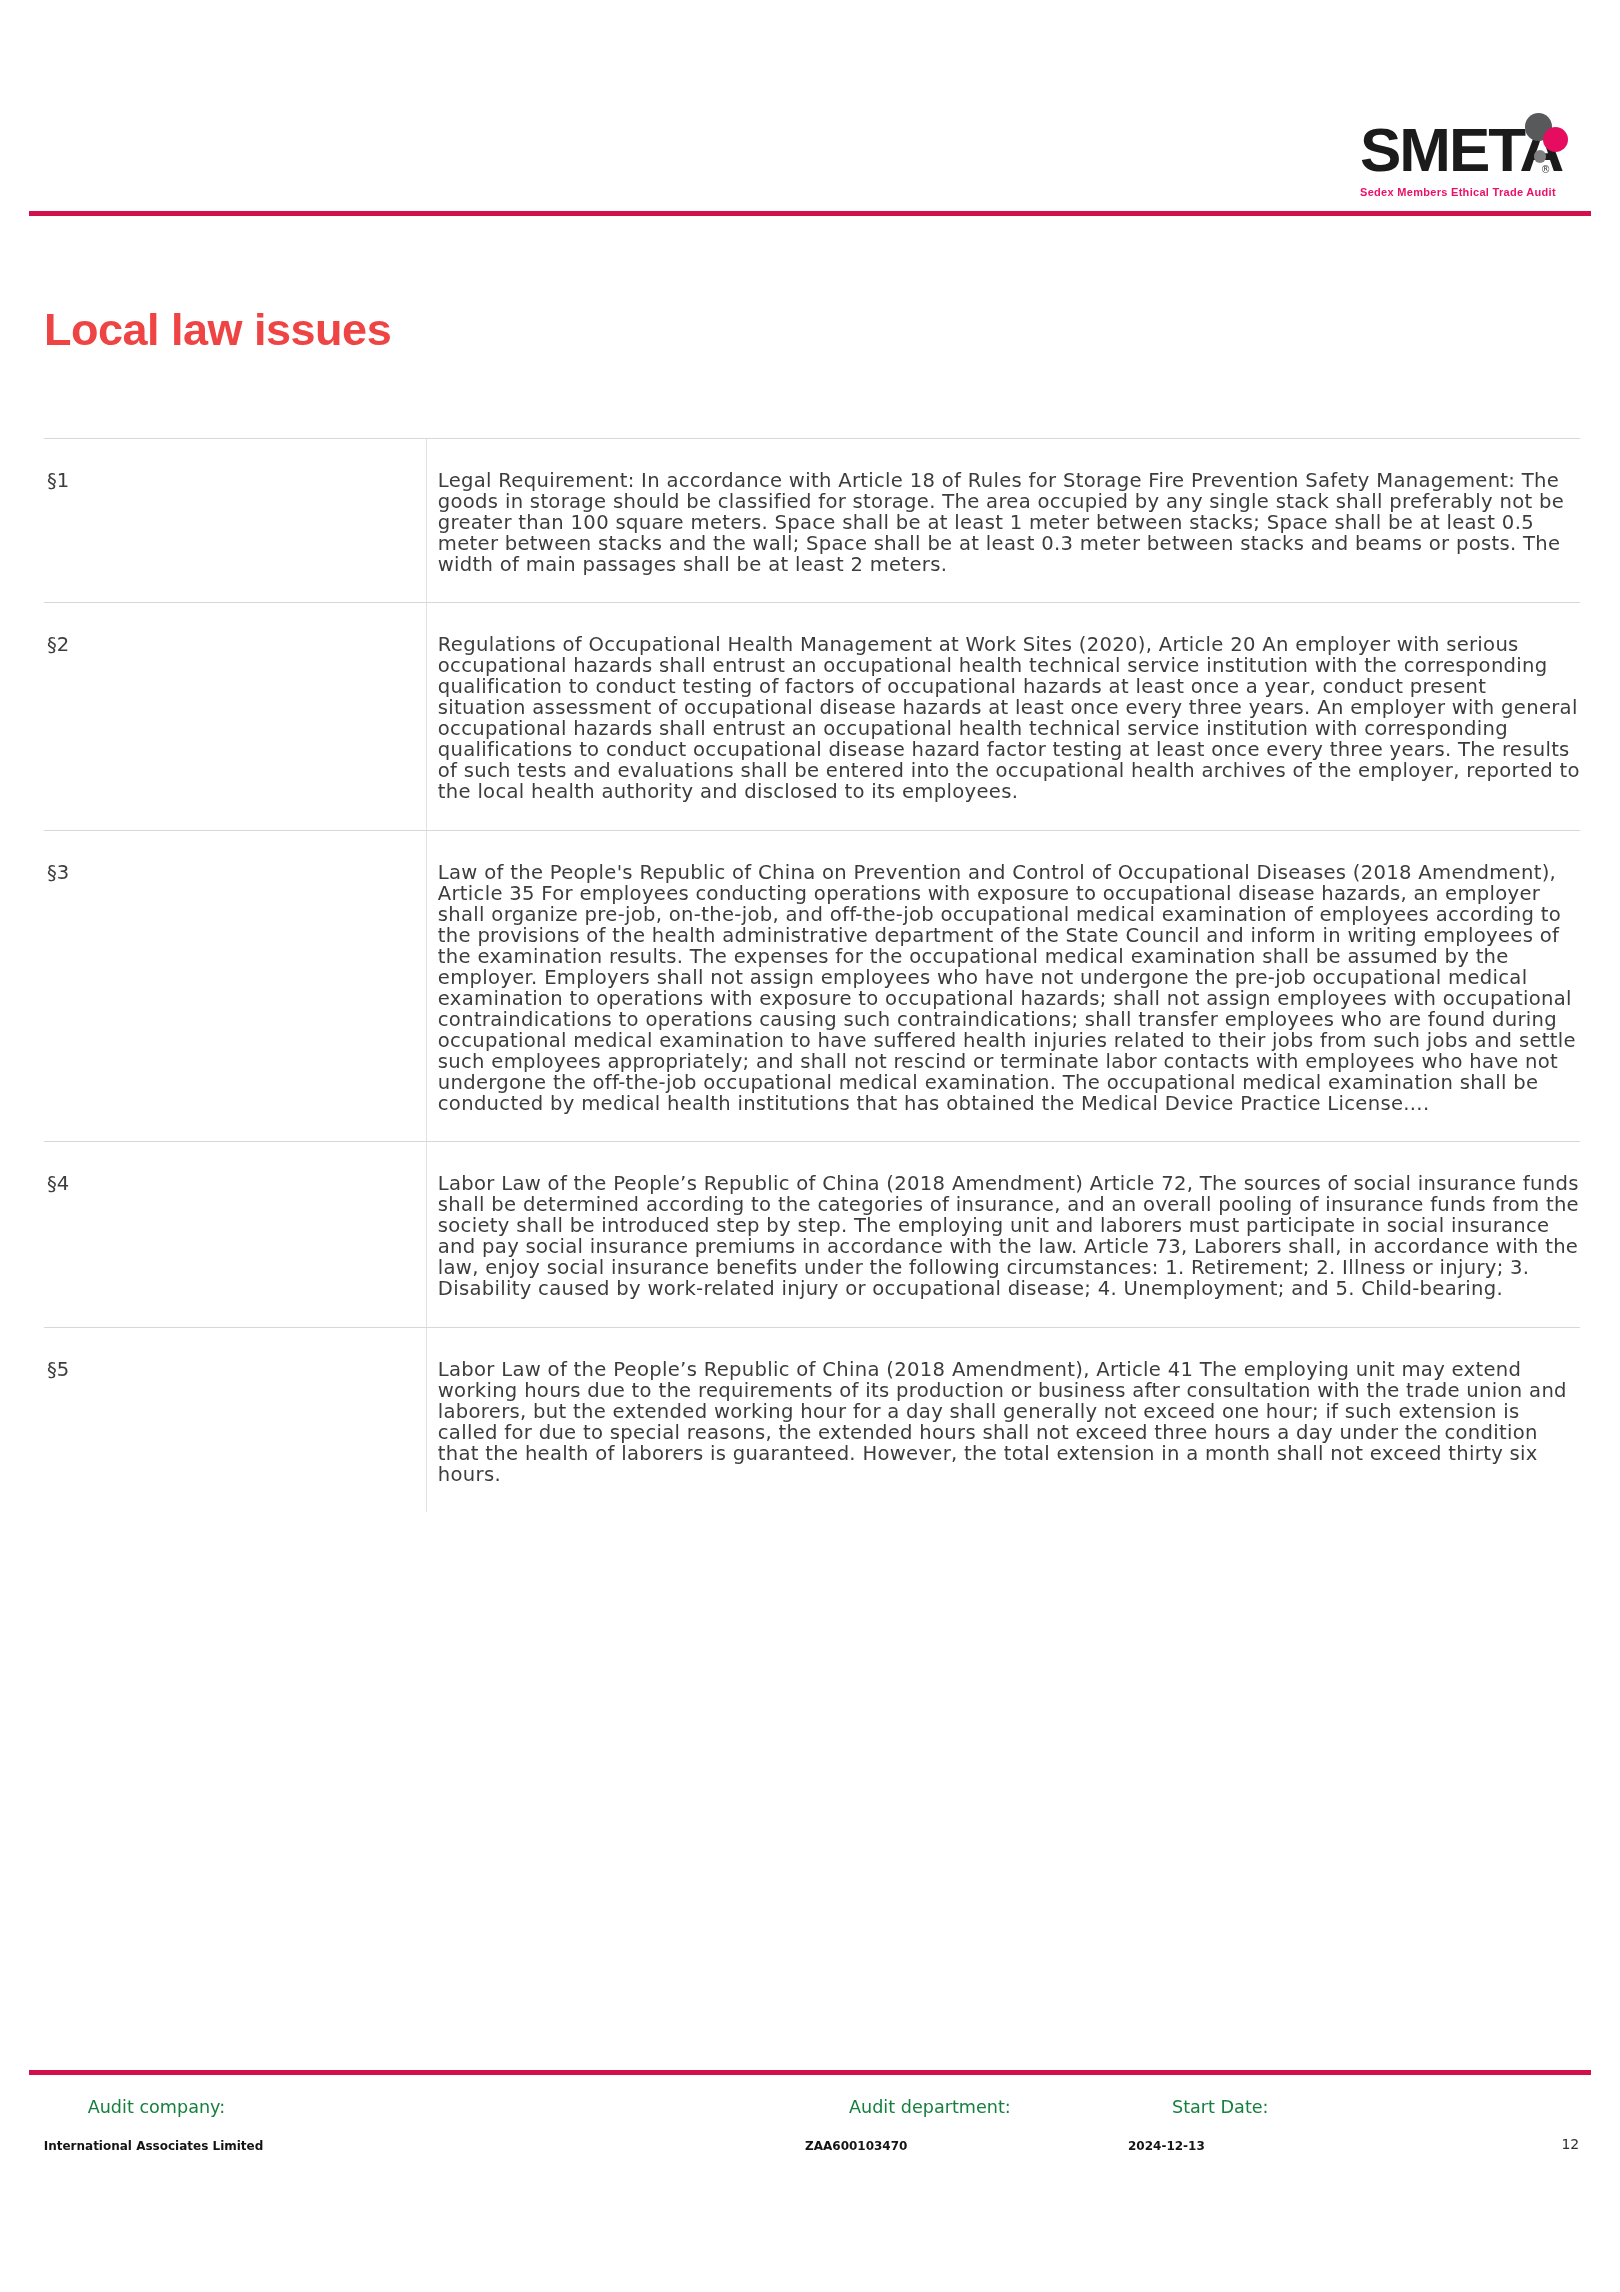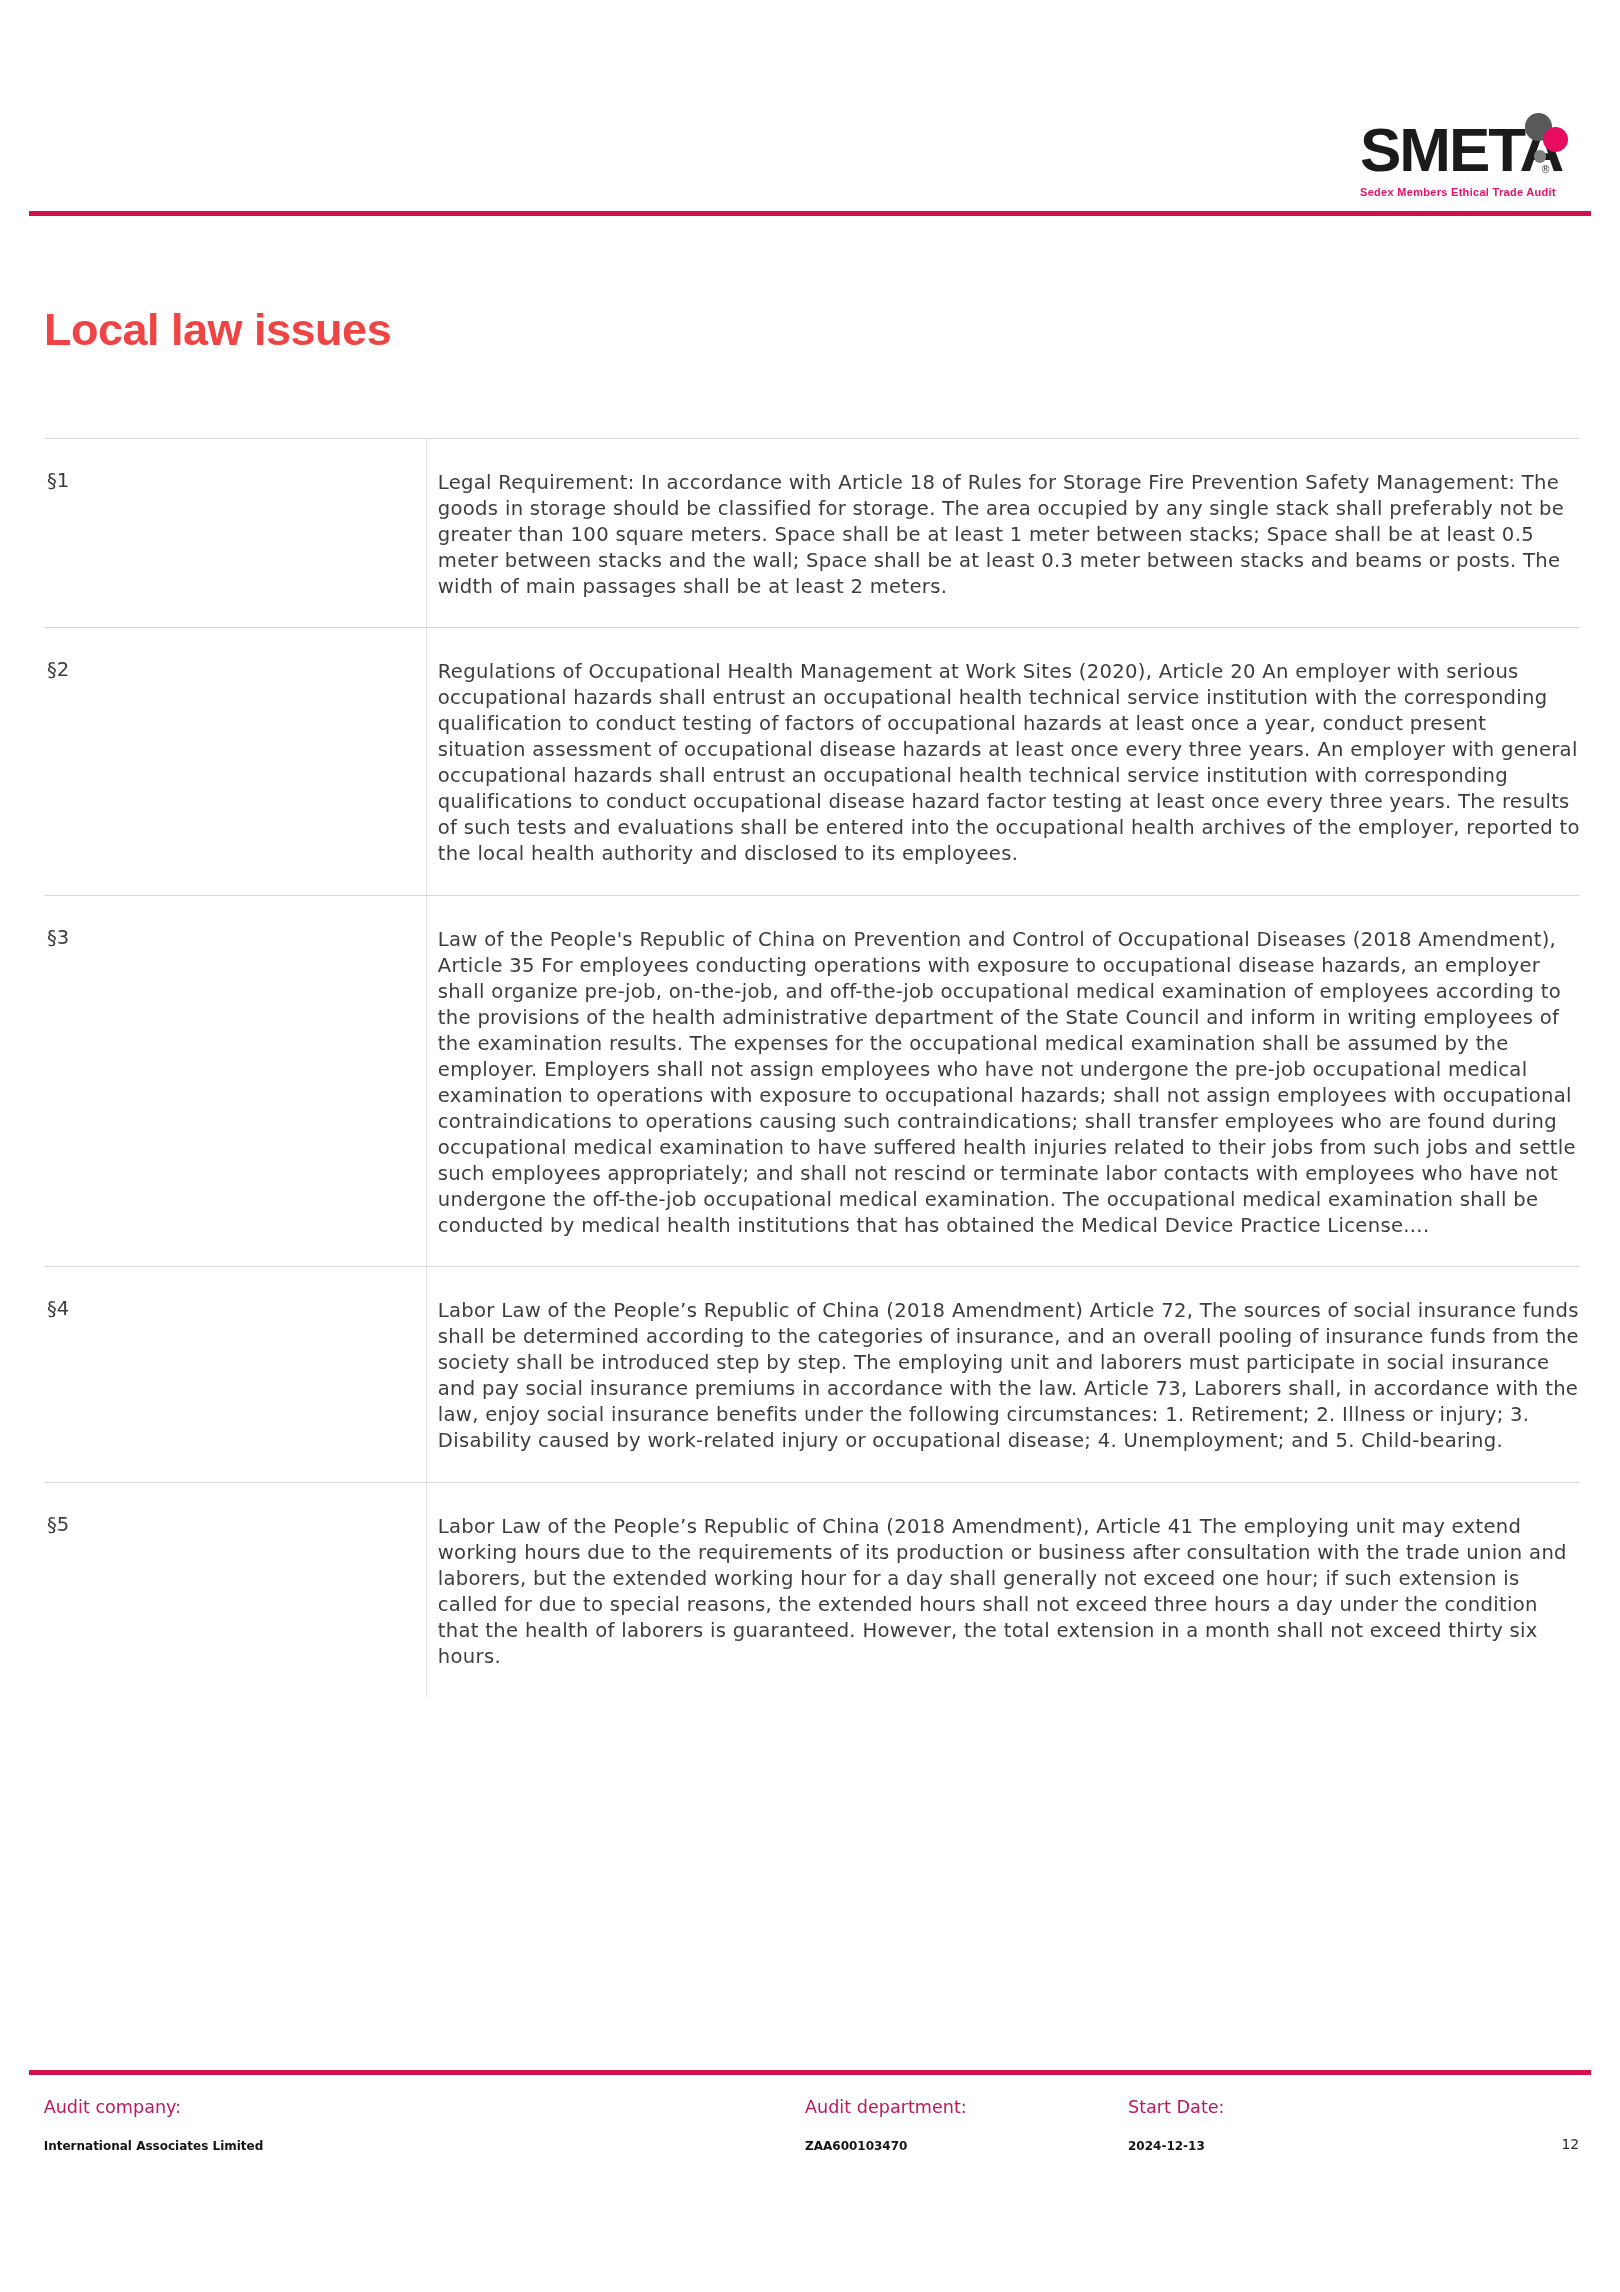--- a/index.html
+++ b/index.html
@@ -57,29 +57,29 @@
   }
   .law-ref {
     flex: 0 0 382px;
     padding: 31px 0 27.4px 2.9px;
     font-size: 19.6px; line-height: 22.5px; color: #3d3d3d;
   }
   .law-text {
     flex: 1 1 auto;
     border-left: 1px solid #e2e2e2;
     padding: 31px 0 27.4px 10.8px;
-    font-size: 19.6px; line-height: 26px; letter-spacing: 0.3px;
+    font-size: 19.6px; line-height: 21px; letter-spacing: 0.3px;
     color: #3d3d3d;
     text-align: left;
   }
 
   
   .footer { position: absolute; left: 29px; right: 29px; top: 2070px; height: 118px; }
   .footer-col { position: absolute; top: 27.4px; }
-  .footer-col .f-label { font-size: 17.6px; color: #be185d; line-height: 21.6px; }
+  .footer-col .f-label { font-size: 17.6px; color: #15803d; line-height: 21.6px; margin-left: 44px; }
   .footer-col .f-value { font-size: 12px; font-weight: 700; color: #141414; line-height: 21.6px; margin-top: 16.7px; }
   .fc-company   { left: 14.7px; }
   .fc-reference { left: 776px; }
   .fc-startdate { left: 1099px; }
   .page-number  { position: absolute; top: 66px; right: 11.8px; font-size: 14px; color: #2f2f2f; }
 </style>
 </head>
 <body>
 
 <div class="logo">

